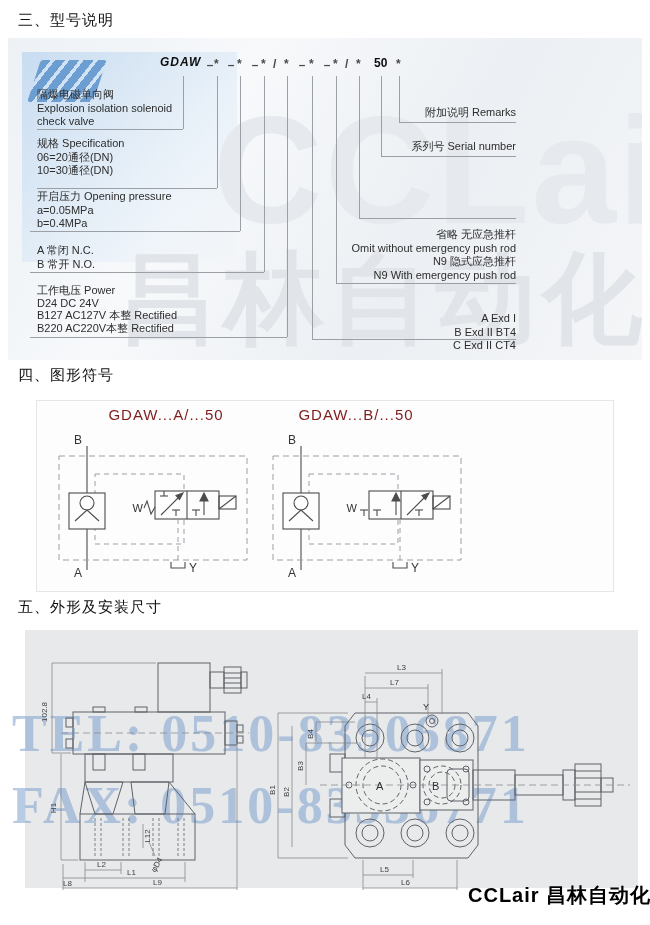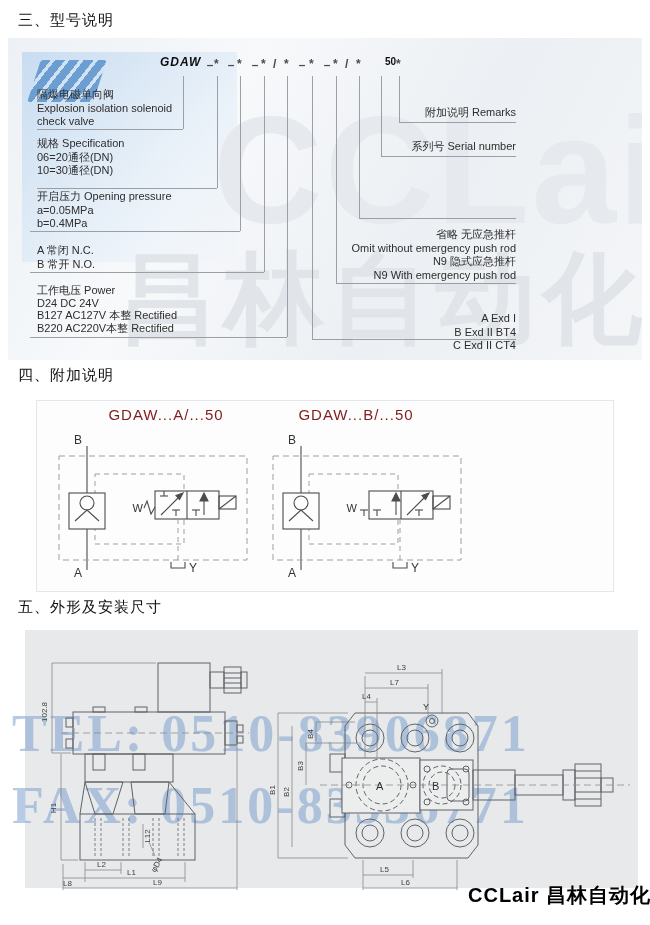--- a/index.html
+++ b/index.html
@@ -13,21 +13,21 @@
             color:#e6e9ed;letter-spacing:2px;white-space:nowrap;}
   .wm-cn{position:absolute;left:110px;top:195px;font-size:100px;color:#e1e4e9;
          letter-spacing:6px;white-space:nowrap;font-weight:bold;}
   .blue-wash{position:absolute;left:14px;top:14px;width:215px;height:210px;
              background:linear-gradient(135deg,rgba(178,208,238,.62),rgba(205,225,245,.35) 55%,rgba(222,234,246,0));}
   .logo-swoosh{position:absolute;left:26px;top:22px;width:66px;height:42px;
                background:repeating-linear-gradient(115deg,#5b92cc 0 9px,#cfe2f3 9px 13px);
                transform:skewX(-18deg);opacity:.85;border-radius:3px;}
   .code-part{position:absolute;top:57px;font-size:12px;font-weight:bold;color:#4a4a4a;z-index:4;}
   .code-main{top:55px !important;font-size:12px;color:#0d0d0d;letter-spacing:1px;font-style:italic;}
-  .code-50{top:56px !important;font-size:10px;color:#0d0d0d;margin-left:11px;}
+  .code-50{top:56px !important;font-size:12px;color:#0d0d0d;}
   .vln{position:absolute;width:1px;background:#9aa0a6;z-index:2;}
   .hln{position:absolute;height:1px;background:#9aa0a6;z-index:2;}
   .mlabel{position:absolute;font-size:11px;line-height:13.5px;color:#2d2d2d;z-index:3;white-space:nowrap;}
   .mlabel.r{text-align:right;margin-left:24px;}
   .mlabel.tight{line-height:12.5px;}
   
   .s4-box{position:absolute;left:36px;top:400px;width:576px;height:190px;
           background:#fdfdfe;border:1px solid #e4e6e8;z-index:1;}
   .sym-title{position:absolute;font-size:15px;color:#7f1d1d;letter-spacing:1px;z-index:3;width:140px;text-align:center;}
   .symsvg{position:absolute;z-index:3;}
@@ -131,21 +131,21 @@
     <div>Omit without emergency push rod</div>
     <div>N9    隐式应急推杆</div>
     <div>N9  With emergency push rod</div>
   </div>
   <div class="mlabel r" style="right:134px;top:312px">
     <div>A  Exd I</div>
     <div>B  Exd II  BT4</div>
     <div>C  Exd II  CT4</div>
   </div>
 
-  <div class="sec-title" style="left:18px;top:366px">四、附加说明</div>
+  <div class="sec-title" style="left:18px;top:366px">四、图形符号</div>
   <div class="s4-box"></div>
 
   <div class="sym-title" style="left:96px;top:406px">GDAW...A/...50</div>
   <div class="sym-title" style="left:286px;top:406px">GDAW...B/...50</div>
 
   <svg class="symsvg" style="left:44px;top:428px" width="215" height="152" viewBox="0 0 215 152">
     <g stroke="#4c4c4c" stroke-width="1.1" fill="none">
       <line x1="43" y1="18" x2="43" y2="142"></line>
       <rect x="15" y="28" width="188" height="104" stroke="#9aa0a6" stroke-dasharray="6 4" stroke-width="1"></rect>
       <rect x="51" y="46" width="89" height="70" stroke="#9aa0a6" stroke-dasharray="5 4" stroke-width="1"></rect>

